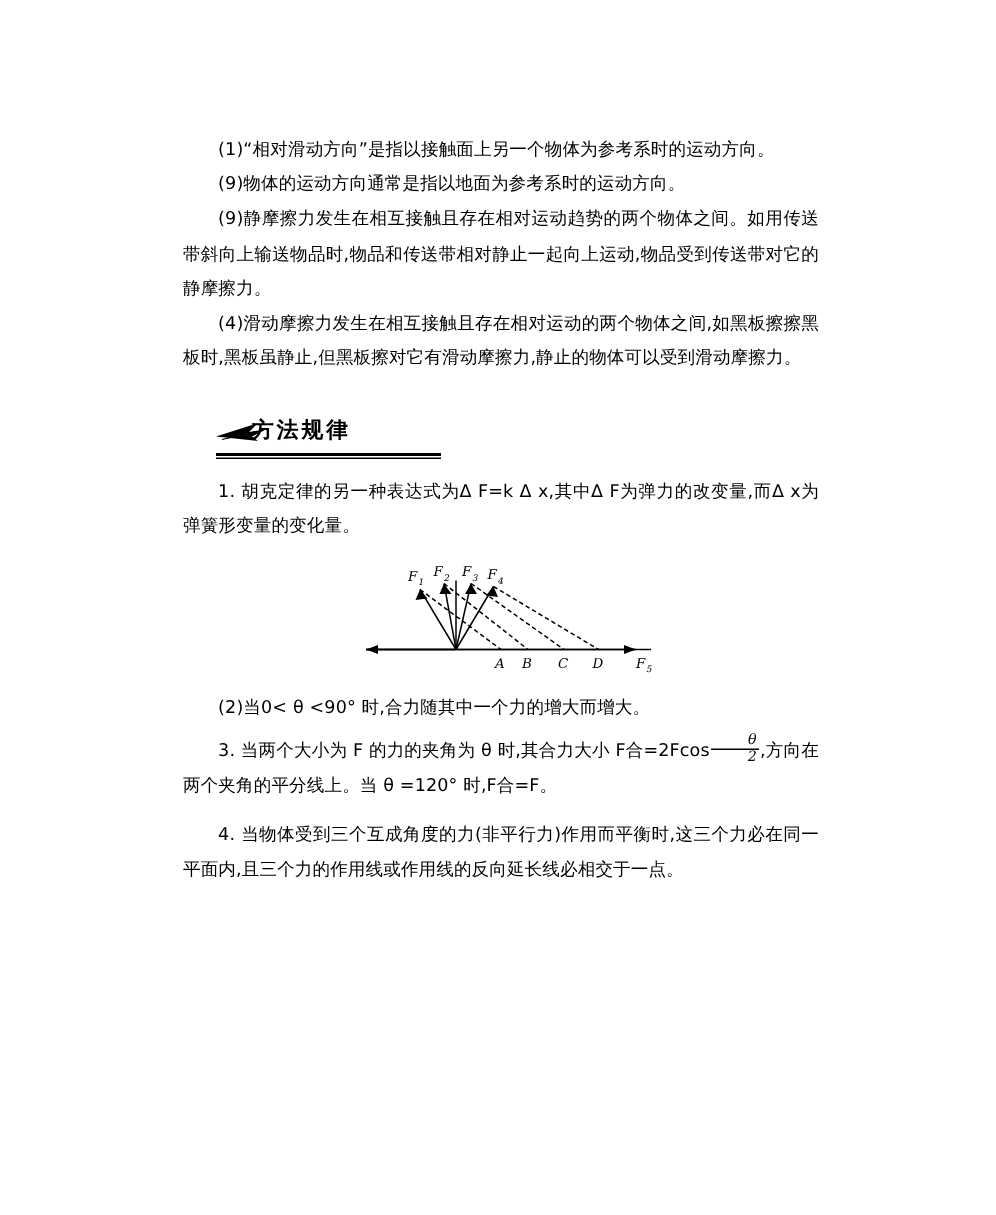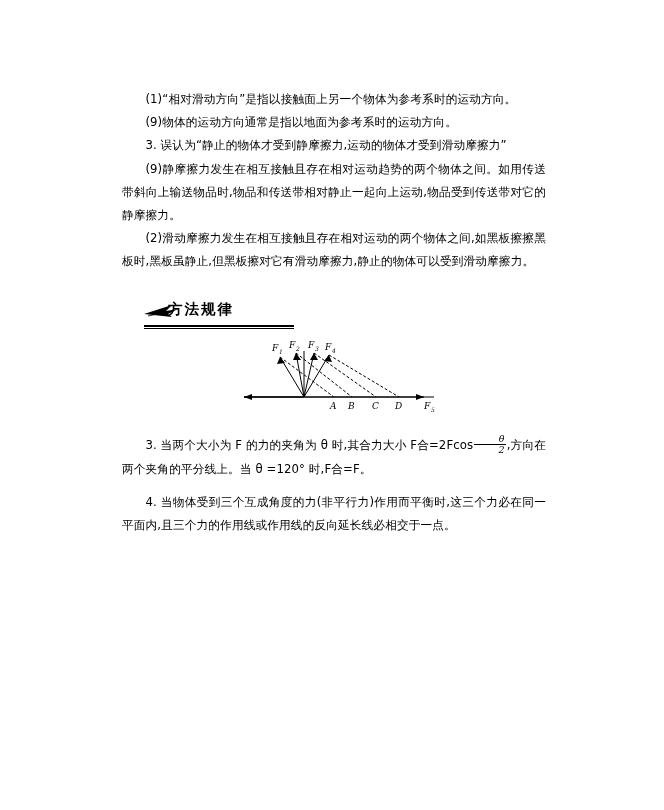--- a/index.html
+++ b/index.html
@@ -68,21 +68,21 @@
     left: 20px;
     top: 2px;
     width: 40px;
     height: 20px;
   }
   .fig-wrap {
     margin: 12px 0 6px 0;
     text-align: center;
   }
   .formula-block {
-    margin-top: 16px;
+    margin-top: 6px;
   }
   .frac {
     display: inline-block;
     vertical-align: middle;
     text-align: center;
     font-size: 9.5px;
     line-height: 1.05;
     position: relative;
     top: -1px;
     margin: 0 1px;
@@ -102,33 +102,33 @@
   }
   .gap-md { height: 10px; }
 </style>
 </head>
 <body>
 
 <div class="page">
 
   <p class="para indent2">(1)“相对滑动方向”是指以接触面上另一个物体为参考系时的运动方向。</p>
   <p class="para indent2">(9)物体的运动方向通常是指以地面为参考系时的运动方向。</p>
-  <p class="para indent2">3. 误认为“静止的物体才受到静摩擦力,运动的物体才受到滑动摩擦力”</p>
   <p class="para indent2">(9)静摩擦力发生在相互接触且存在相对运动趋势的两个物体之间。如用传送带斜向上输送物品时,物品和传送带相对静止一起向上运动,物品受到传送带对它的静摩擦力。</p>
-  <p class="para indent2">(2)滑动摩擦力发生在相互接触且存在相对运动的两个物体之间,如黑板擦擦黑板时,黑板虽静止,但黑板擦对它有滑动摩擦力,静止的物体可以受到滑动摩擦力。</p>
+  <p class="para indent2">(4)滑动摩擦力发生在相互接触且存在相对运动的两个物体之间,如黑板擦擦黑板时,黑板虽静止,但黑板擦对它有滑动摩擦力,静止的物体可以受到滑动摩擦力。</p>
 
   <div class="section-head">
     <svg class="plane-icon" viewBox="0 0 40 20">
       <path d="M2 13 L30 4 L24 10 L36 8 L26 13 L30 16 Z" fill="#000"></path>
       <path d="M6 15 L20 12" stroke="#000" stroke-width="0.8" fill="none"></path>
     </svg>
     <span class="sec-title">方法规律</span>
     <span class="sec-underline"></span>
   </div>
 
+  <p class="para indent2">1. 胡克定律的另一种表达式为Δ F=k Δ x,其中Δ F为弹力的改变量,而Δ x为弹簧形变量的变化量。</p>
 
   <div class="fig-wrap">
     <svg width="300" height="75" viewBox="0 0 300 75">
 
       <g stroke="#000" fill="none" stroke-width="1">
 
         <line x1="120" y1="12" x2="120" y2="58"></line>
 
         <line x1="60" y1="58" x2="250" y2="58"></line>
 
@@ -166,20 +166,21 @@
         <text x="146" y="70">A</text>
         <text x="164" y="70">B</text>
         <text x="188" y="70">C</text>
         <text x="211" y="70">D</text>
         <text x="240" y="70">F</text>
         <text x="247" y="73" font-size="6">5</text>
       </g>
     </svg>
   </div>
 
+  <p class="para indent2">(2)当0&lt; θ &lt;90° 时,合力随其中一个力的增大而增大。</p>
 
   <p class="para indent2 formula-block"><span>3. 当两个大小为 F 的力的夹角为 θ 时,其合力大小 F合=2Fcos</span><span class="frac"><span class="num ital">θ</span><span class="den ital">2</span></span><span>,方向在两个夹角的平分线上。当 θ =120° 时,F合=F。</span></p>
 
   <div class="gap-md"></div>
 
   <p class="para indent2">4. 当物体受到三个互成角度的力(非平行力)作用而平衡时,这三个力必在同一平面内,且三个力的作用线或作用线的反向延长线必相交于一点。</p>
 
 </div>
 
 </body></html>

